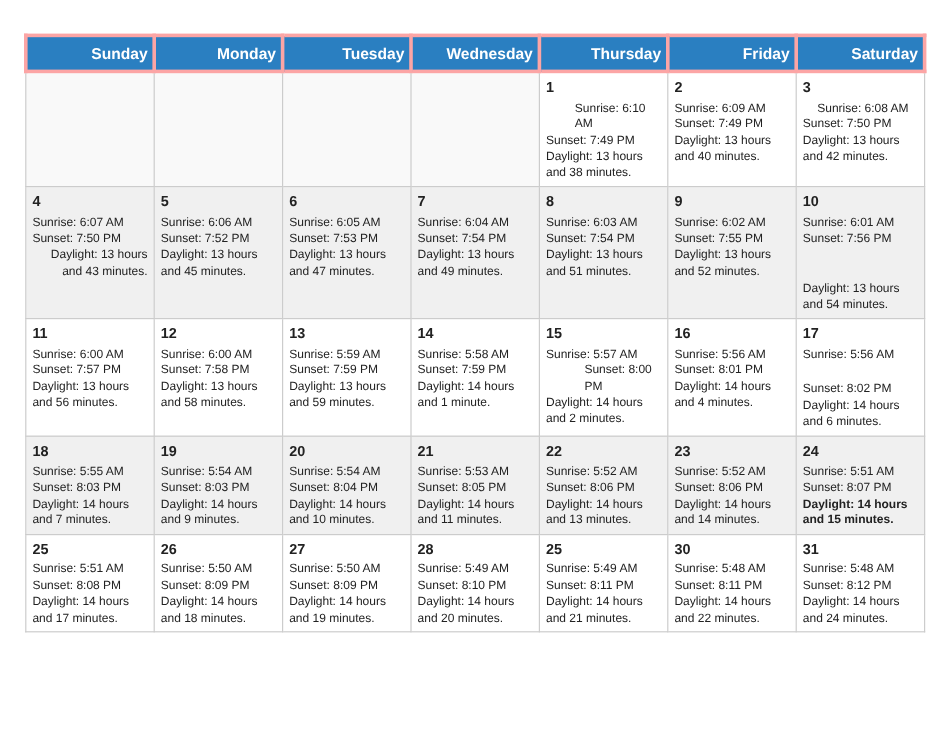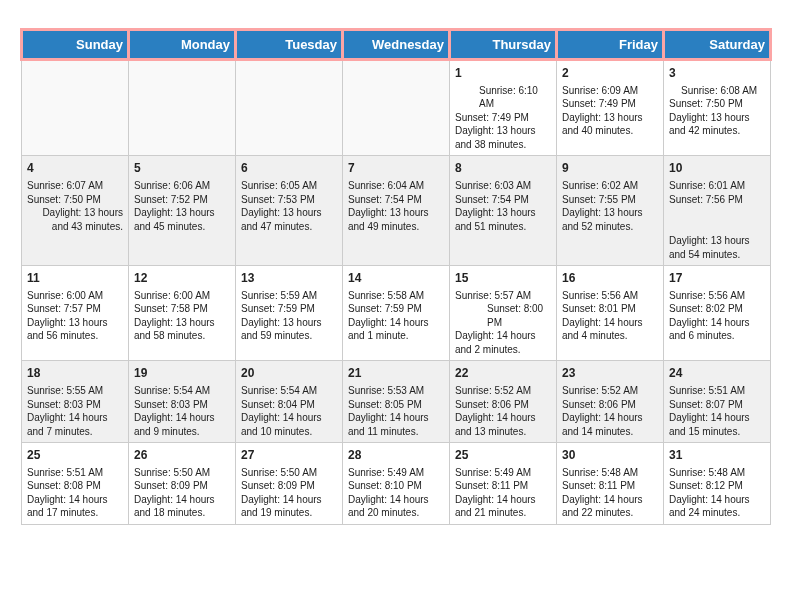--- a/index.html
+++ b/index.html
@@ -217,21 +217,21 @@
           </td>
           <td>
             <span class="day-num">16</span>
             <div style="font-size: 10px; line-height: 1.35;">Sunrise: 5:56 AM</div>
             <div style="font-size: 10px; line-height: 1.35;">Sunset: 8:01 PM</div>
             <div style="font-size: 10px; line-height: 1.35;">Daylight: 14 hours and 4 minutes.</div>
           </td>
           <td>
             <span class="day-num">17</span>
             <div style="font-size: 10px; line-height: 1.35;">Sunrise: 5:56 AM</div>
-            <div style="font-size: 10px; line-height: 1.35;">Sunset: 8:02 PM</div>
+            <div style="font-size: 10px; line-height: 1.35; margin-top: 16px;">Sunset: 8:02 PM</div>
             <div style="font-size: 10px; line-height: 1.35;">Daylight: 14 hours and 6 minutes.</div>
           </td>
         </tr>
         <tr>
           <td>
             <span class="day-num">18</span>
             <div style="font-size: 10px; line-height: 1.35;">Sunrise: 5:55 AM</div>
             <div style="font-size: 10px; line-height: 1.35;">Sunset: 8:03 PM</div>
             <div style="font-size: 10px; line-height: 1.35;">Daylight: 14 hours and 7 minutes.</div>
           </td>
@@ -262,21 +262,21 @@
           <td>
             <span class="day-num">23</span>
             <div style="font-size: 10px; line-height: 1.35;">Sunrise: 5:52 AM</div>
             <div style="font-size: 10px; line-height: 1.35;">Sunset: 8:06 PM</div>
             <div style="font-size: 10px; line-height: 1.35;">Daylight: 14 hours and 14 minutes.</div>
           </td>
           <td>
             <span class="day-num">24</span>
             <div style="font-size: 10px; line-height: 1.35;">Sunrise: 5:51 AM</div>
             <div style="font-size: 10px; line-height: 1.35;">Sunset: 8:07 PM</div>
-            <div style="font-size: 10px; line-height: 1.35;">Daylight: 14 hours and 15 minutes.</div>
+            <div style="font-size: 10px; line-height: 1.35; font-weight: bold;">Daylight: 14 hours and 15 minutes.</div>
           </td>
         </tr>
         <tr>
           <td>
             <span class="day-num">25</span>
             <div style="font-size: 10px; line-height: 1.35;">Sunrise: 5:51 AM</div>
             <div style="font-size: 10px; line-height: 1.35;">Sunset: 8:08 PM</div>
             <div style="font-size: 10px; line-height: 1.35;">Daylight: 14 hours and 17 minutes.</div>
           </td>
           <td>

